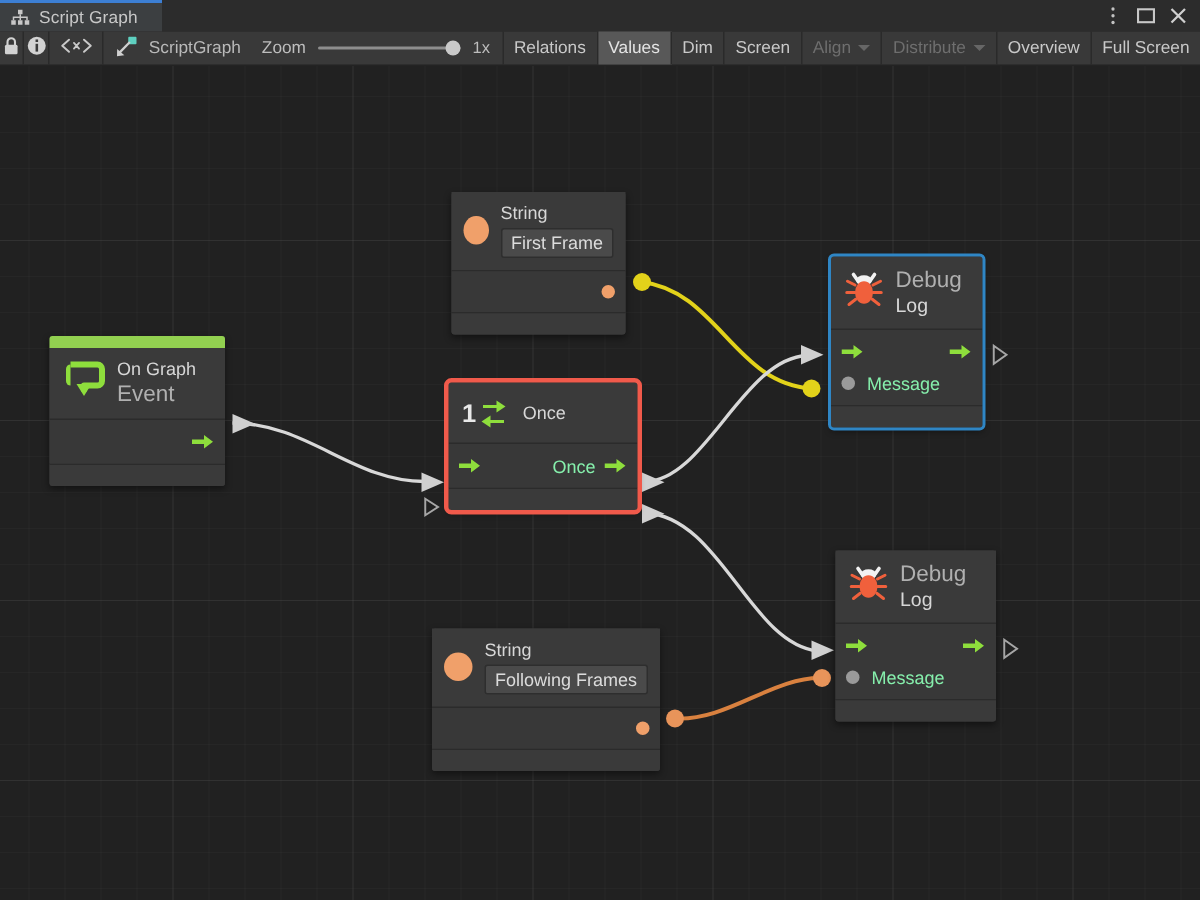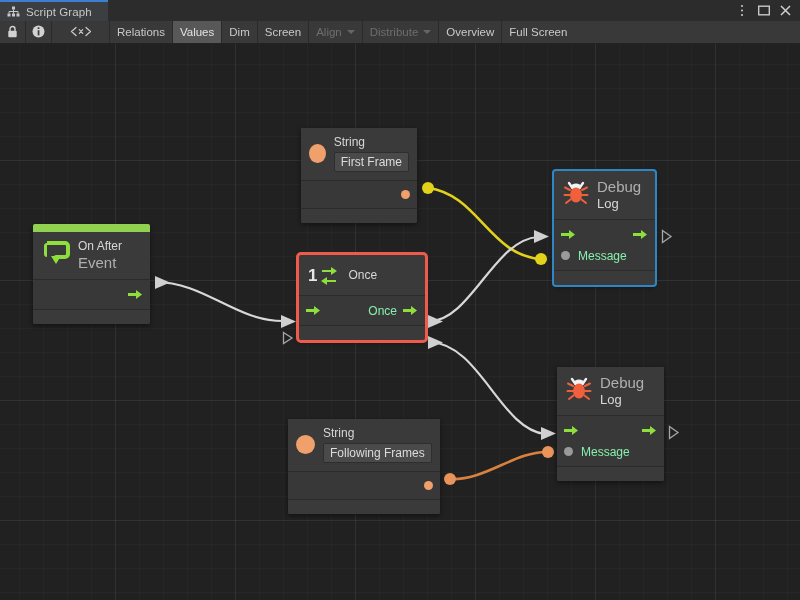--- a/index.html
+++ b/index.html
@@ -184,21 +184,39 @@
 
     <div class="tb-cell wide-icon">
       <span>
         <svg width="24" height="11" viewBox="0 0 24 11">
           <path d="M7 1.5 L2.5 5.5 L7 9.5 M17 1.5 L21.5 5.5 L17 9.5" fill="none" stroke="#c9c9c9" stroke-width="1.3" stroke-linecap="round" stroke-linejoin="round"></path>
           <path d="M10.3 3.6 L13.7 7.4 M13.7 3.6 L10.3 7.4" stroke="#c9c9c9" stroke-width="1.2" stroke-linecap="round"></path>
         </svg>
       </span>
     </div>
 
-
+    <div class="tb-cell" id="tb-title">
+      <span>
+        <svg width="15" height="14" viewBox="0 0 15 14">
+          <rect x="8.5" y="0.5" width="5.5" height="5" rx="0.6" fill="#5ed0c0"></rect>
+          <path d="M9.6 4 L2.2 11.6" stroke="#d0d0d0" stroke-width="1.5" fill="none"></path>
+          <path d="M1 13.5 L1.1 8.6 L5.9 12.9 Z" fill="#d0d0d0"></path>
+        </svg>
+      </span>
+      <span class="tb-name">ScriptGraph</span>
+    </div>
+
+    <div class="tb-cell" id="tb-zoom">
+      <span class="zlabel">Zoom</span>
+      <span class="zslider">
+        <span class="ztrack"></span>
+        <span class="zknob"></span>
+      </span>
+      <span class="zval">1x</span>
+    </div>
 
     <div class="tb-cell tb-btn">Relations</div>
     <div class="tb-cell tb-btn active">Values</div>
     <div class="tb-cell tb-btn">Dim</div>
     <div class="tb-cell tb-btn">Screen</div>
     <div class="tb-cell tb-btn disabled">
       <span>Align</span>
       <span class="caret"></span>
     </div>
     <div class="tb-cell tb-btn disabled">
@@ -248,21 +266,21 @@
       <div class="accent" style="background:#92d050;"></div>
       <div class="head">
         <span>
           <svg width="28" height="26" viewBox="0 0 28 26">
             <path d="M5 3 h18 a3 3 0 0 1 3 3 v8 a3 3 0 0 1 -3 3 h-9 v4" fill="none" stroke="#8ede3c" stroke-width="4" stroke-linejoin="round"></path>
             <path d="M9 16 L14 24 L19 16 Z" fill="#8ede3c"></path>
             <path d="M2 6 a3 3 0 0 1 3 -3 v14 a3 3 0 0 1 -3 -3 Z" fill="#8ede3c"></path>
           </svg>
         </span>
         <span class="titles">
-          <span class="t1">On After</span>
+          <span class="t1">On Graph</span>
           <span class="t2">Event</span>
         </span>
       </div>
       <div class="body">
         <div class="row">
           <span class="lab"></span>
           <span>
             <svg class="fl-arrow" viewBox="0 0 15 11">
                 <path d="M0 4 h8 v-3 l6 4.5 l-6 4.5 v-3 h-8 z" fill="#8ede3c"></path>
               </svg>

